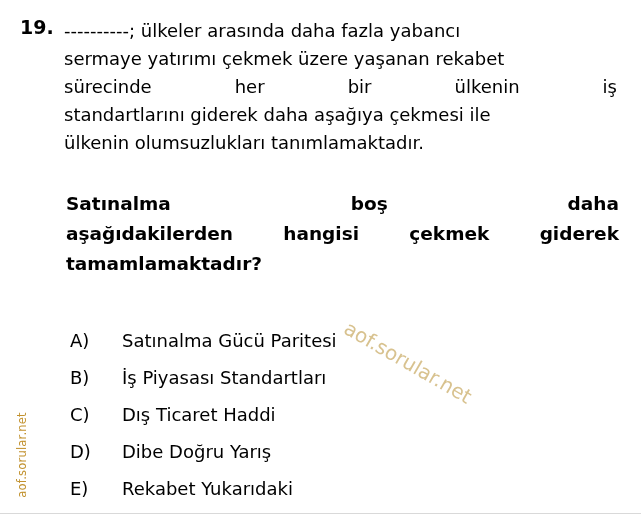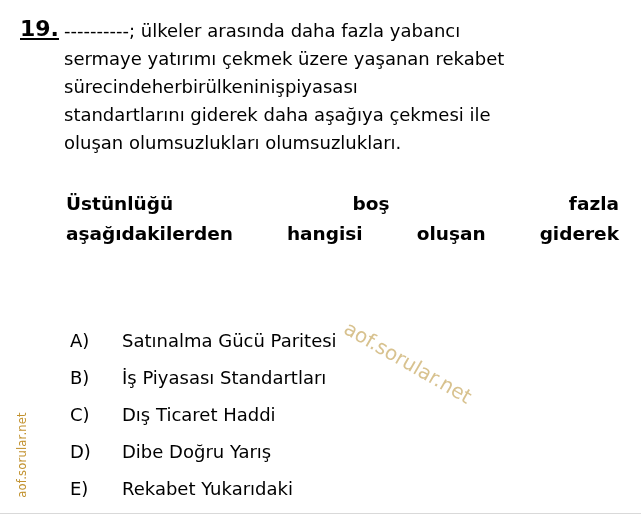--- a/index.html
+++ b/index.html
@@ -47,24 +47,23 @@
     color: #d8c28f;
     transform: rotate(30deg);
     transform-origin: 0 0;
     white-space: nowrap;
     pointer-events: none;
   }
   .qnum {
     position: absolute;
     left: 20px;
     top: 16px;
-    font-size: 22px;
+    font-size: 19px;
     font-weight: bold;
     letter-spacing: 0px;
-    text-decoration: underline;
   }
   .stem {
     position: absolute;
     left: 64px;
     top: 17px;
     width: 553px;
     font-size: 18px;
     line-height: 28px;
     text-align: justify;
     text-justify: inter-word;
@@ -118,44 +117,44 @@
 
   <div class="side-watermark">aof.sorular.net</div>
 
   <div class="diag-watermark">aof.sorular.net</div>
 
   <div class="qnum">19.</div>
 
   <div class="stem">
     <div>----------; ülkeler arasında daha fazla yabancı</div>
     <div>sermaye yatırımı çekmek üzere yaşanan rekabet</div>
-    <div style="display:flex; justify-content:flex-start;">
+    <div style="display:flex; justify-content:space-between;">
         <span>sürecinde</span>
         <span>her</span>
         <span>bir</span>
         <span>ülkenin</span>
         <span>iş</span>
-        <span>piyasası</span>
       </div>
     <div>standartlarını giderek daha aşağıya çekmesi ile</div>
-    <div style="text-align:left;">oluşan olumsuzlukları olumsuzlukları.</div>
+    <div style="text-align:left;">ülkenin olumsuzlukları tanımlamaktadır.</div>
   </div>
 
   <div class="prompt">
     <div style="display:flex; justify-content:space-between;">
-        <span>Üstünlüğü</span>
+        <span>Satınalma</span>
         <span>boş</span>
-        <span>fazla</span>
+        <span>daha</span>
       </div>
     <div style="display:flex; justify-content:space-between;gap:32px;">
         <span>aşağıdakilerden</span>
         <span>hangisi</span>
-        <span>oluşan</span>
+        <span>çekmek</span>
         <span>giderek</span>
       </div>
+    <div class="lastline">tamamlamaktadır?</div>
   </div>
 
   <div class="options">
     <div class="option">
       <span class="label">A)</span>
       <span class="text">Satınalma Gücü Paritesi</span>
     </div>
     <div class="option">
       <span class="label">B)</span>
       <span class="text">İş Piyasası Standartları</span>

